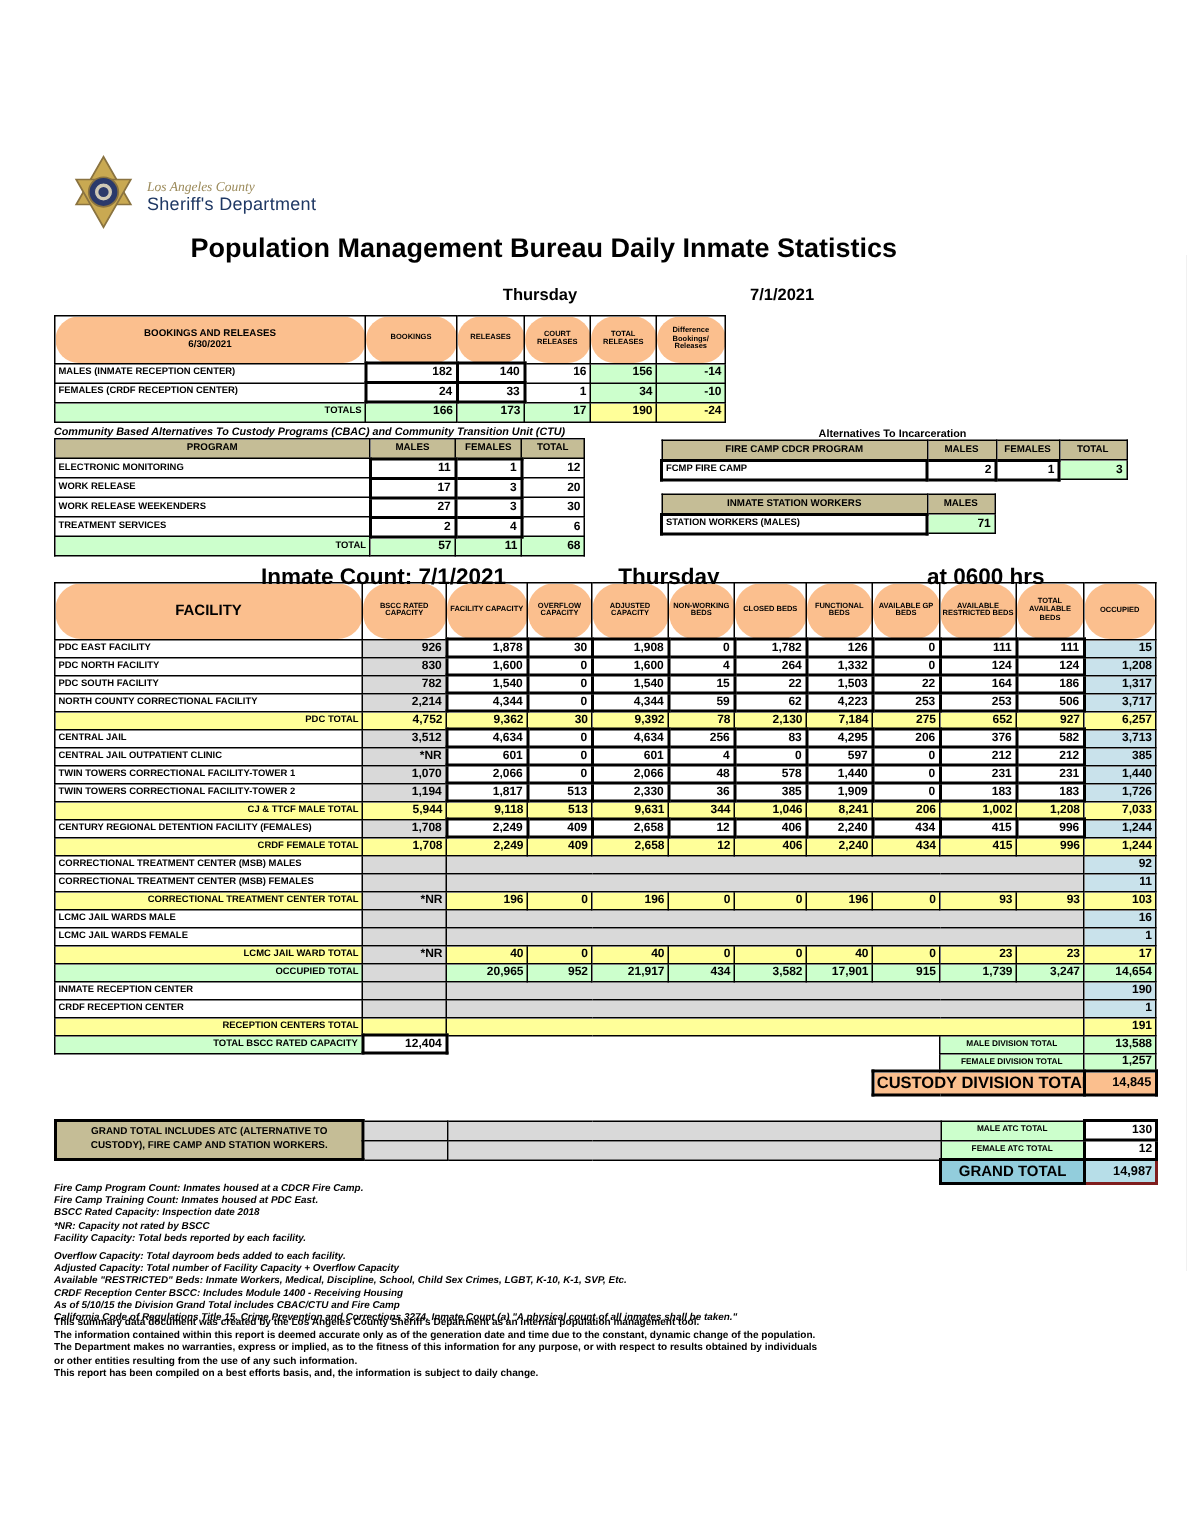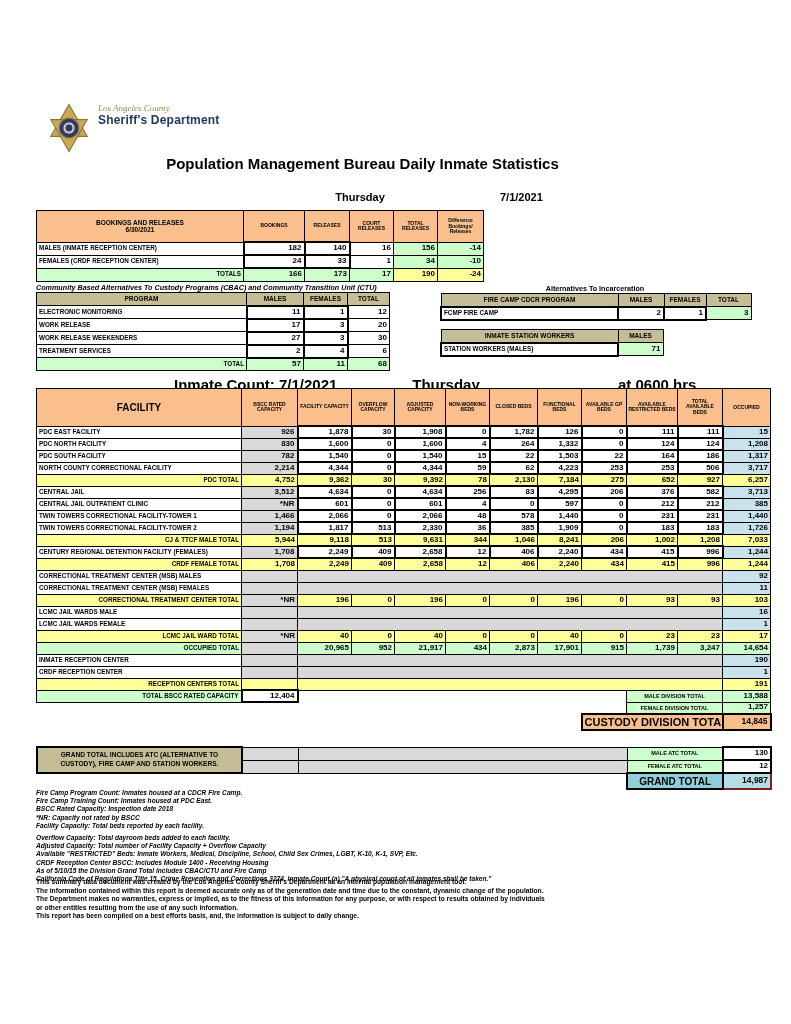--- a/index.html
+++ b/index.html
@@ -12,28 +12,28 @@
         font-family:"Liberation Sans",sans-serif;color:#000;overflow:hidden;}
   table{border-collapse:collapse;table-layout:fixed;}
   td,th{border:1px solid #000;padding:0 2px;font-weight:bold;overflow:hidden;white-space:nowrap;line-height:1.1;}
   .num{text-align:right;font-size:8px;}
   .lbl{text-align:left;font-size:6.3px;}
   .r{text-align:right;}
   .thick{border:2px solid #000;}
   .noborder{border:none;background:#fff;} .bg-green{background:var(--green);}
   .bg-yellow{background:var(--yellow);} .bg-blue{background:var(--blue);}
   .bg-gray{background:var(--gray);}
-  .hdr{background:var(--orange);font-size:5px;text-align:center;white-space:normal;padding:1px;}
+  .hdr{background:var(--orange);font-size:5px;text-align:center;white-space:normal;padding:1px;border-radius:17px;}
   .hdr-tan{background:var(--tan);font-size:6.5px;text-align:center;}
   
-  #logo{position:absolute;left:46px;top:103px;display:flex;align-items:flex-start;}
+  #logo{position:absolute;left:46px;top:103px;display:flex;align-items:center;}
   #logo .words{margin-left:6px;}
   #logo .l1{font-family:"Liberation Serif",serif;font-style:italic;color:#9b8a5a;font-size:9px;}
-  #logo .l2{font-weight:bold;color:var(--navy);font-size:12px;letter-spacing:.2px;}
-  #title{position:absolute;top:155px;left:0;width:725px;text-align:center;font-size:15px;font-weight:bold;}
+  #logo .l2{font-weight:normal;color:var(--navy);font-size:12px;letter-spacing:.2px;}
+  #title{position:absolute;top:155px;left:0;width:725px;text-align:center;font-size:18px;font-weight:bold;}
   #weekday-top{position:absolute;top:191px;left:300px;width:120px;text-align:center;font-weight:bold;font-size:11px;}
   #date-top{position:absolute;top:191px;left:500px;width:110px;font-weight:bold;font-size:11px;}
   
   #bookings{position:absolute;left:36px;top:210px;width:447px;}
   #bookings th{height:28px;}
   #bookings tr{height:13px;}
   #bookings .ttl{font-size:6.5px;}
   
   #cbac-title{position:absolute;left:36px;top:283px;font-style:italic;font-weight:bold;font-size:7.2px;}
   #cbac{position:absolute;left:36px;top:292px;width:353px;}
@@ -360,21 +360,21 @@
           <td class="num thick">4</td>
           <td class="num thick">0</td>
           <td class="num thick">597</td>
           <td class="num thick">0</td>
           <td class="num thick">212</td>
           <td class="num thick">212</td>
           <td class="num bg-blue">385</td>
         </tr>
         <tr>
           <td class="lbl">TWIN TOWERS CORRECTIONAL FACILITY-TOWER 1</td>
-          <td class="num bg-gray">1,466</td>
+          <td class="num bg-gray">1,070</td>
           <td class="num thick">2,066</td>
           <td class="num thick">0</td>
           <td class="num thick">2,066</td>
           <td class="num thick">48</td>
           <td class="num thick">578</td>
           <td class="num thick">1,440</td>
           <td class="num thick">0</td>
           <td class="num thick">231</td>
           <td class="num thick">231</td>
           <td class="num bg-blue">1,440</td>
@@ -487,21 +487,21 @@
           <td class="num bg-yellow">23</td>
           <td class="num bg-yellow">17</td>
         </tr>
         <tr>
           <td class="lbl r bg-green">OCCUPIED TOTAL</td>
           <td class="bg-gray"></td>
           <td class="num bg-green">20,965</td>
           <td class="num bg-green">952</td>
           <td class="num bg-green">21,917</td>
           <td class="num bg-green">434</td>
-          <td class="num bg-green">2,873</td>
+          <td class="num bg-green">3,582</td>
           <td class="num bg-green">17,901</td>
           <td class="num bg-green">915</td>
           <td class="num bg-green">1,739</td>
           <td class="num bg-green">3,247</td>
           <td class="num bg-green">14,654</td>
         </tr>
         <tr>
           <td class="lbl">INMATE RECEPTION CENTER</td>
           <td class="bg-gray"></td>
           <td class="bg-gray" colspan="9"></td>

